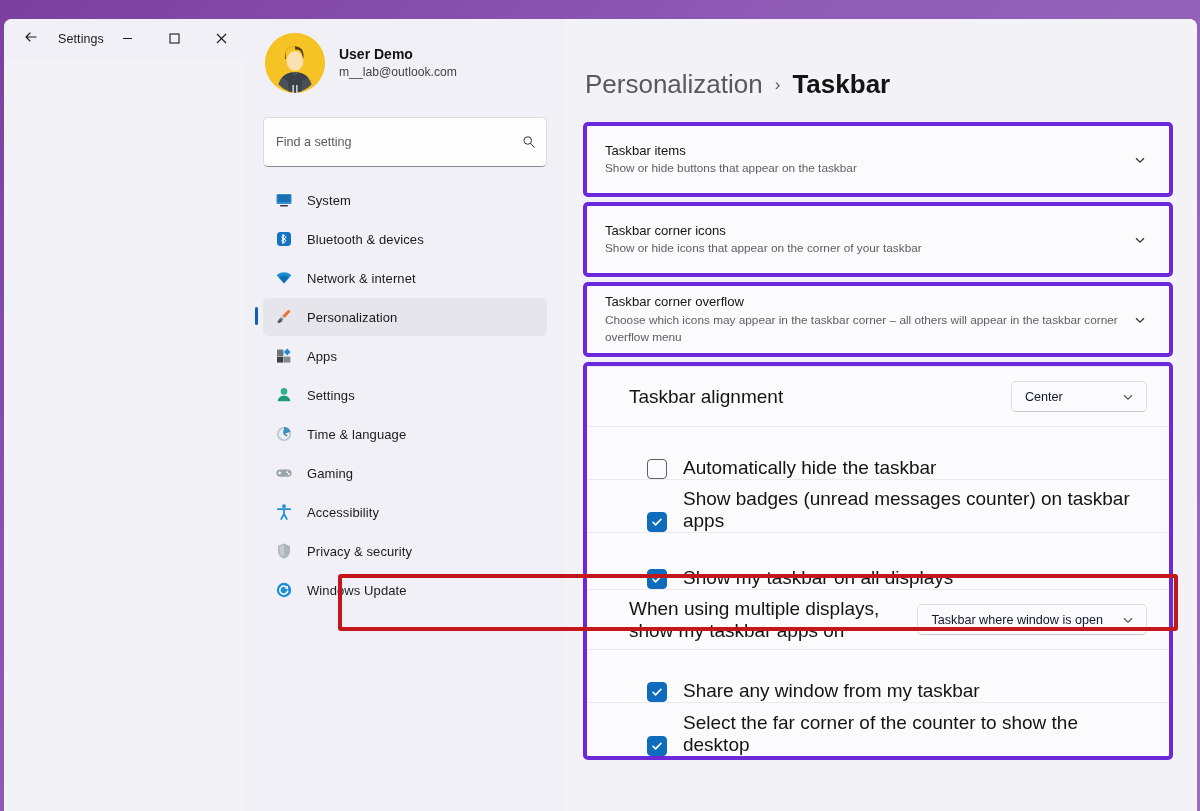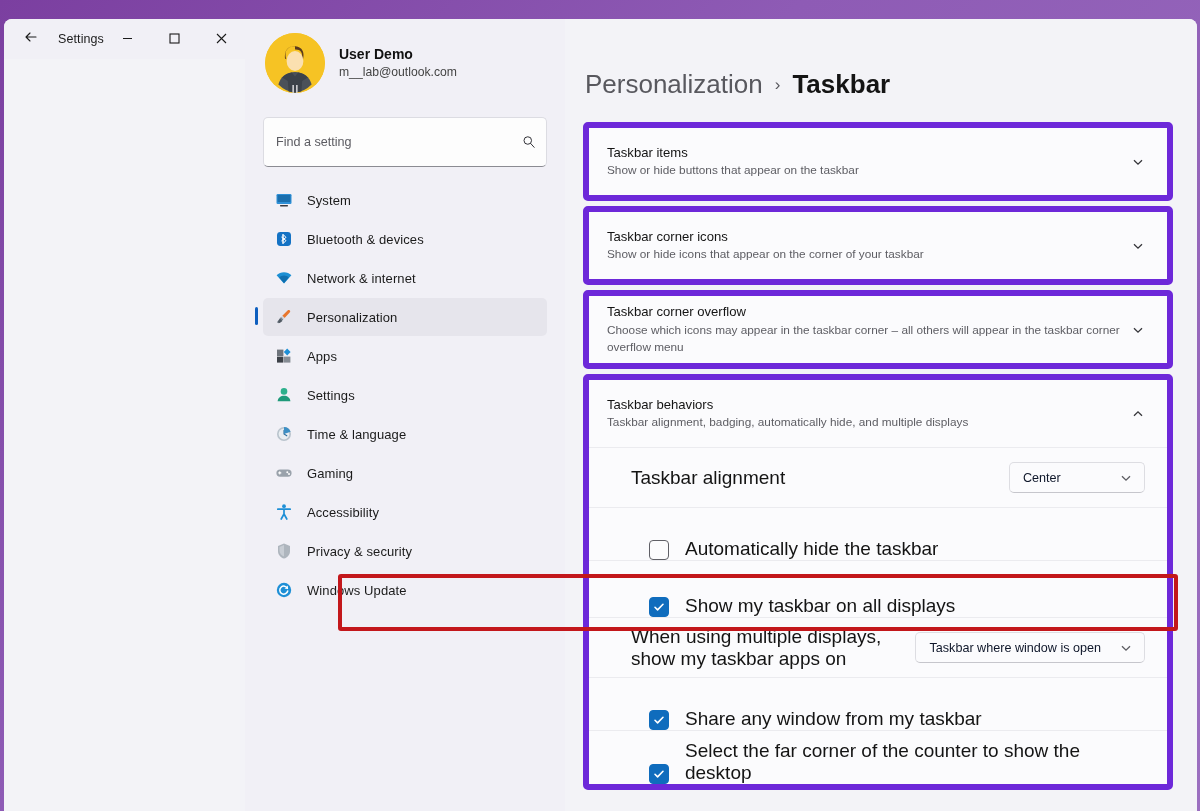--- a/index.html
+++ b/index.html
@@ -179,21 +179,21 @@
     font-size: 26px;
   }
   .crumb-parent { color: #58585e; cursor: pointer; }
   .crumb-sep { color: #58585e; font-size: 17px; }
   .crumb-current { color: #141414; font-weight: bold; }
 
   .cards { display: flex; flex-direction: column; gap: 5px; }
 
   .card {
     background: #fbfbfd;
-    border: 6px solid #6d28d9;
+    border: 4px solid #6d28d9;
     border-radius: 5px;
     overflow: hidden;
   }
   .card-header {
     min-height: 67px;
     display: flex;
     align-items: center;
     padding: 0 22px 0 18px;
     cursor: pointer;
   }
@@ -523,31 +523,20 @@
             </div>
             <span class="chev">
               <svg viewBox="0 0 14 14">
                   <path d="M3 5.2L7 9.2l4-4"></path>
                 </svg>
             </span>
           </div>
         </div>
 
         <div class="card">
-          <div class="card-header">
-            <div class="card-head-text">
-              <div class="card-title">Taskbar behaviors</div>
-              <div class="card-sub">Taskbar alignment, badging, automatically hide, and multiple displays</div>
-            </div>
-            <span class="chev">
-              <svg viewBox="0 0 14 14">
-                  <path d="M3 8.8L7 4.8l4 4"></path>
-                </svg>
-            </span>
-          </div>
 
           <div class="card-body">
 
             <div class="row tall">
               <span class="row-label">Taskbar alignment</span>
               <div class="dropdown">
                 <span>Center</span>
                 <span class="chev">
                   <svg viewBox="0 0 14 14">
                       <path d="M3 5.2L7 9.2l4-4"></path>
@@ -556,20 +545,28 @@
               </div>
             </div>
 
             <div class="row cbrow">
               <span class="cb">
                 
               </span>
               <span class="row-label">Automatically hide the taskbar</span>
             </div>
 
+            <div class="row cbrow">
+              <span class="cb on">
+                <svg viewBox="0 0 12 12">
+                    <path d="M2 6.3l2.6 2.6L10 3.3" stroke="#fff" stroke-width="1.6" fill="none" stroke-linecap="round" stroke-linejoin="round"></path>
+                  </svg>
+              </span>
+              <span class="row-label">Show badges (unread messages counter) on taskbar apps</span>
+            </div>
 
             <div class="row cbrow" style="min-height:57px">
               <span class="cb on">
                 <svg viewBox="0 0 12 12">
                     <path d="M2 6.3l2.6 2.6L10 3.3" stroke="#fff" stroke-width="1.6" fill="none" stroke-linecap="round" stroke-linejoin="round"></path>
                   </svg>
               </span>
               <span class="row-label">Show my taskbar on all displays</span>
             </div>
 

